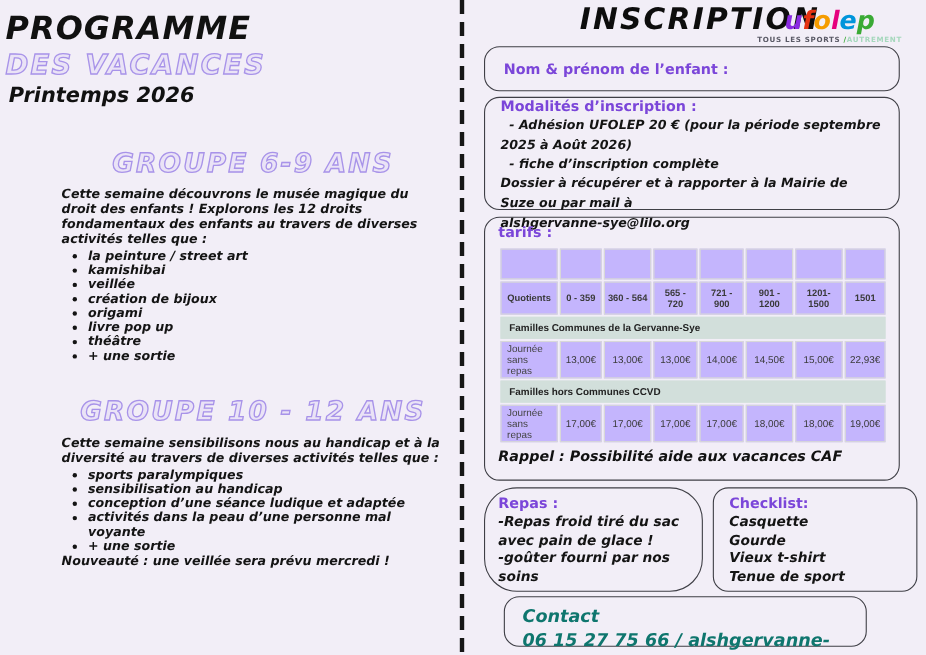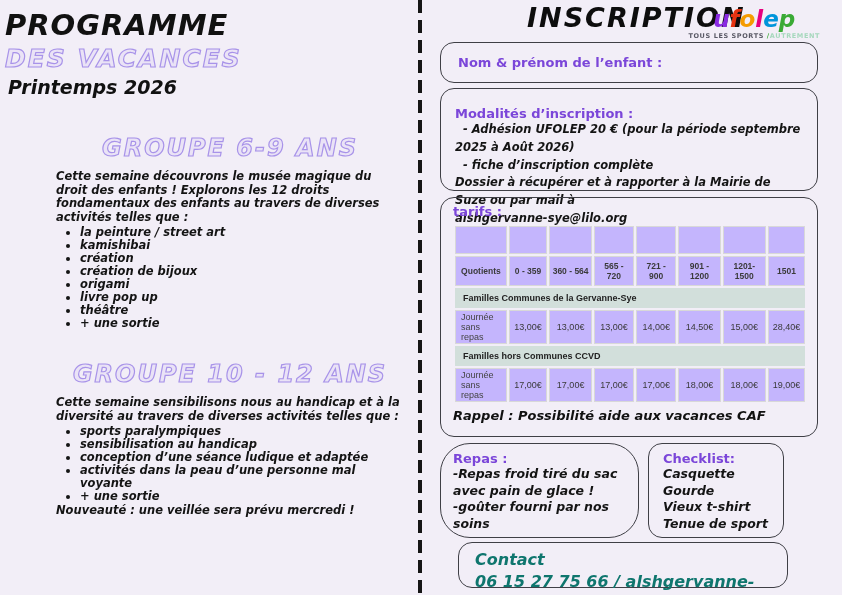--- a/index.html
+++ b/index.html
@@ -62,21 +62,21 @@
   .rbox {
     position: absolute;
     border: 1.6px solid #3f3f46;
     border-radius: 14px;
     background: transparent;
   }
   .purple-label { color: #7b46d9; font-weight: bold; font-size: 13px; }
 
   .name-box { left: 16px; top: 42px; width: 378px; height: 41px; padding: 9px 17px; }
 
-  .modal-box { left: 16px; top: 88px; width: 378px; height: 103px; padding: 17px 14px; }
+  .modal-box { left: 16px; top: 88px; width: 378px; height: 103px; padding: 1px 14px; }
   .modal-line { font-size: 11.5px; font-weight: 600; font-style: italic; line-height: 1.55; color: #141414; }
   .modal-line .indent { padding-left: 8px; }
   .bold-seg { font-weight: 800; }
 
   .tarifs-box { left: 16px; top: 197px; width: 378px; height: 240px; padding: 6px 10px 4px 12px; }
 
   table.tarifs {
     margin-top: 5px;
     border-collapse: separate; border-spacing: 2px;
     font-family: "Liberation Sans", sans-serif;
@@ -96,21 +96,21 @@
     text-align: left; padding-left: 7px; height: 20px;
     font-size: 9px; color: #222;
   }
   tr.price-row td { height: 32px; font-weight: normal; font-size: 9px; }
   tr.price-row td.rowlabel { text-align: left; padding-left: 5px; color: #444; }
   .rappel { margin-top: 4px; font-size: 13px; font-weight: bold; font-style: italic; color: #111; }
 
   .repas-box { left: 16px; top: 443px; width: 199px; height: 95px; padding: 7px 12px; border-radius: 30px; }
   .box-line { font-size: 12.5px; font-weight: bold; font-style: italic; line-height: 1.32; color: #141414; }
 
-  .check-box { left: 224px; top: 443px; width: 136px; height: 95px; padding: 7px 14px; }
+  .check-box { left: 224px; top: 443px; width: 186px; height: 95px; padding: 7px 14px; }
 
   .contact-box { left: 34px; top: 542px; width: 330px; height: 46px; padding: 6px 16px; }
   .contact-line { font-size: 16px; font-weight: bold; font-style: italic; line-height: 1.4; color: #0f766e; }
 </style>
 </head>
 <body>
 
 <div class="divider"></div>
 
 <div class="left-page">
@@ -120,21 +120,21 @@
     <div class="title2 outline">DES VACANCES</div>
     <div class="subtitle">Printemps 2026</div>
   </div>
 
   <div class="group group-69">
     <div class="group-heading outline">GROUPE 6-9 ANS</div>
     <div class="group-intro">Cette semaine découvrons le musée magique du droit des enfants ! Explorons les 12 droits fondamentaux des enfants au travers de diverses activités telles que :</div>
     <ul>
       <li>la peinture / street art</li>
       <li>kamishibai</li>
-      <li>création</li>
+      <li>veillée</li>
       <li>création de bijoux</li>
       <li>origami</li>
       <li>livre pop up</li>
       <li>théâtre</li>
       <li>+ une sortie</li>
     </ul>
   </div>
 
   <div class="group group-1012">
     <div class="group-heading outline">GROUPE 10 - 12 ANS</div>
@@ -214,21 +214,21 @@
         <td colspan="8">Familles Communes de la Gervanne-Sye</td>
       </tr>
       <tr class="price-row">
         <td class="rowlabel">Journée sans repas</td>
         <td>13,00€</td>
         <td>13,00€</td>
         <td>13,00€</td>
         <td>14,00€</td>
         <td>14,50€</td>
         <td>15,00€</td>
-        <td>28,40€</td>
+        <td>22,93€</td>
       </tr>
       <tr class="section-row">
         <td colspan="8">Familles hors Communes CCVD</td>
       </tr>
       <tr class="price-row">
         <td class="rowlabel">Journée sans repas</td>
         <td>17,00€</td>
         <td>17,00€</td>
         <td>17,00€</td>
         <td>17,00€</td>

